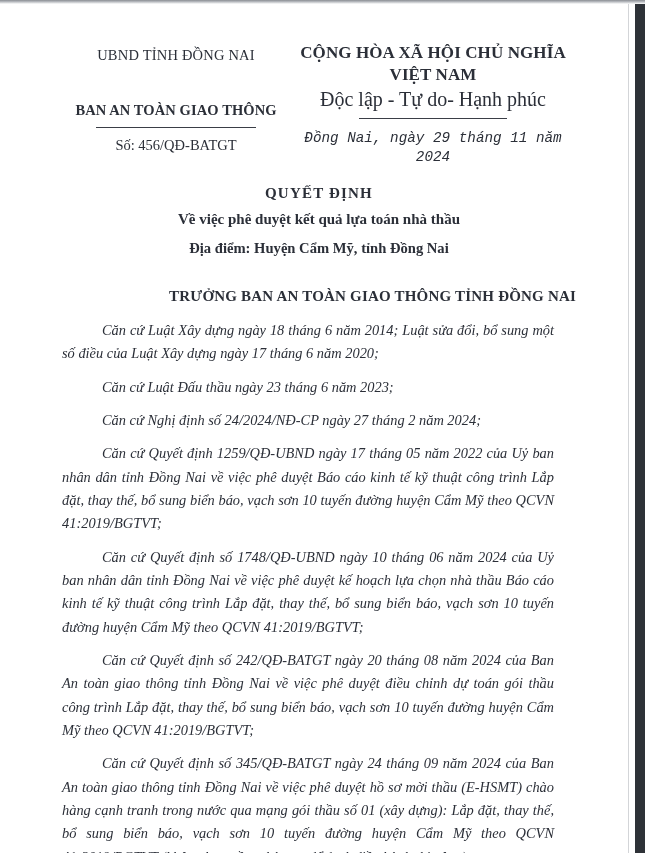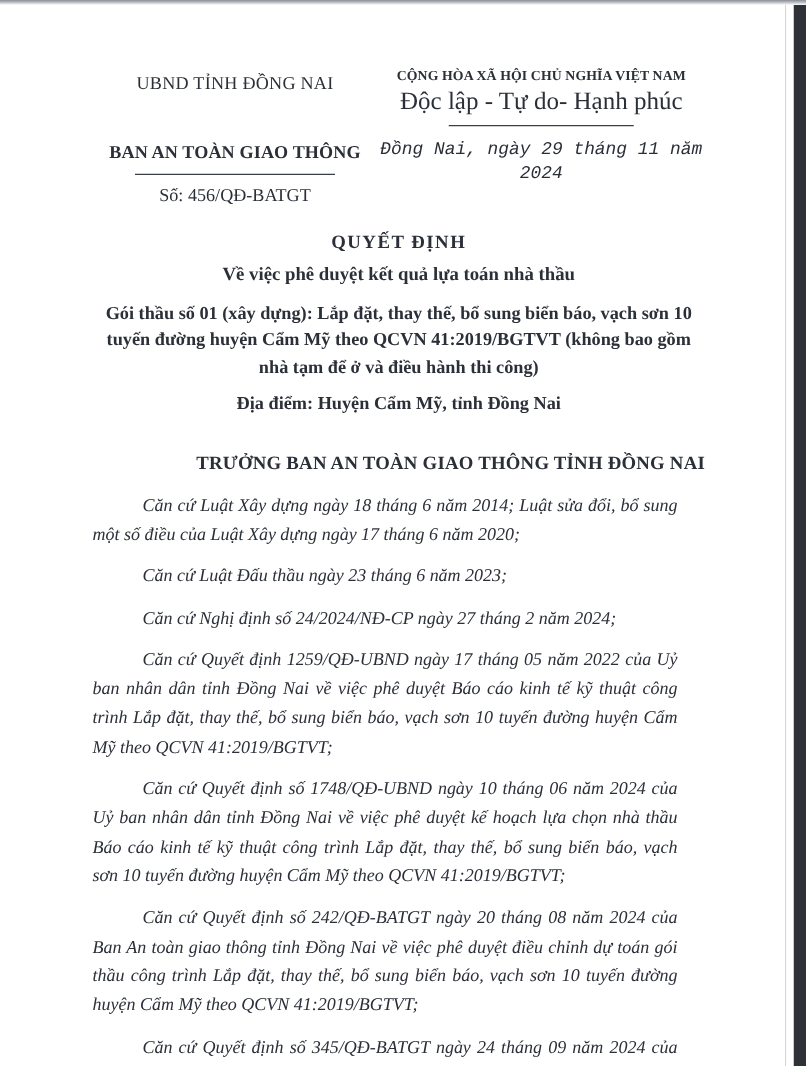--- a/index.html
+++ b/index.html
@@ -49,21 +49,21 @@
     background: #d3d5d8;
     z-index: 4;
   }
 
   .page {
     position: absolute;
     top: 0; left: 0;
     width: 614px;
     height: 853px;
     background: #ffffff;
-    padding: 12px;
+    padding: 0;
     box-sizing: border-box;
   }
 
   .sheet {
     padding: 38px 38px 0 62px;
     box-sizing: border-box;
   }
 
   
   .letterhead {
@@ -103,21 +103,21 @@
     width: 148px;
     height: 1px;
     background: #3a3e46;
     margin: 6px auto 10px auto;
   }
   .doc-number {
     font-size: 14.5px;
     line-height: 1.3;
   }
   .nation-line-1 {
-    font-size: 11px;
+    font-size: 17px;
     font-weight: bold;
     letter-spacing: 0.1px;
     line-height: 1.3;
   }
   .nation-line-2 {
     font-size: 20px;
     font-weight: normal;
     line-height: 1.3;
   }
   .place-date {
@@ -204,21 +204,20 @@
         <div class="nation-line-1">CỘNG HÒA XÃ HỘI CHỦ NGHĨA VIỆT NAM</div>
         <div class="nation-line-2">Độc lập - Tự do- Hạnh phúc</div>
         <div class="rule-short-right"></div>
         <div class="place-date">Đồng Nai, ngày 29 tháng 11 năm 2024</div>
       </div>
     </div>
 
     <div class="title-block">
       <div class="decision-word">QUYẾT ĐỊNH</div>
       <div class="decision-sub">Về việc phê duyệt kết quả lựa toán nhà thầu</div>
-      <div class="package-title">Gói thầu số 01 (xây dựng): Lắp đặt, thay thế, bổ sung biển báo, vạch sơn 10 tuyến đường huyện Cẩm Mỹ theo QCVN 41:2019/BGTVT (không bao gồm nhà tạm để ở và điều hành thi công)</div>
       <div class="location-line">Địa điểm: Huyện Cẩm Mỹ, tỉnh Đồng Nai</div>
     </div>
 
     <div class="authority">TRƯỞNG BAN AN TOÀN GIAO THÔNG TỈNH ĐỒNG NAI</div>
 
     <div class="body-text">
       <p class="para">Căn cứ Luật Xây dựng ngày 18 tháng 6 năm 2014; Luật sửa đổi, bổ sung một số  điều của Luật Xây dựng ngày 17 tháng 6 năm 2020;</p>
       <p class="para">Căn cứ Luật Đấu thầu ngày 23 tháng 6 năm 2023;</p>
       <p class="para">Căn cứ Nghị định số 24/2024/NĐ-CP ngày 27 tháng 2 năm 2024;</p>
       <p class="para">Căn cứ Quyết định 1259/QĐ-UBND ngày 17 tháng 05 năm 2022 của Uỷ ban nhân dân tỉnh Đồng Nai về việc phê duyệt Báo cáo kinh tế kỹ thuật công trình Lắp đặt, thay thế, bổ sung biển báo, vạch sơn 10 tuyến đường huyện Cẩm Mỹ theo QCVN 41:2019/BGTVT;</p>

